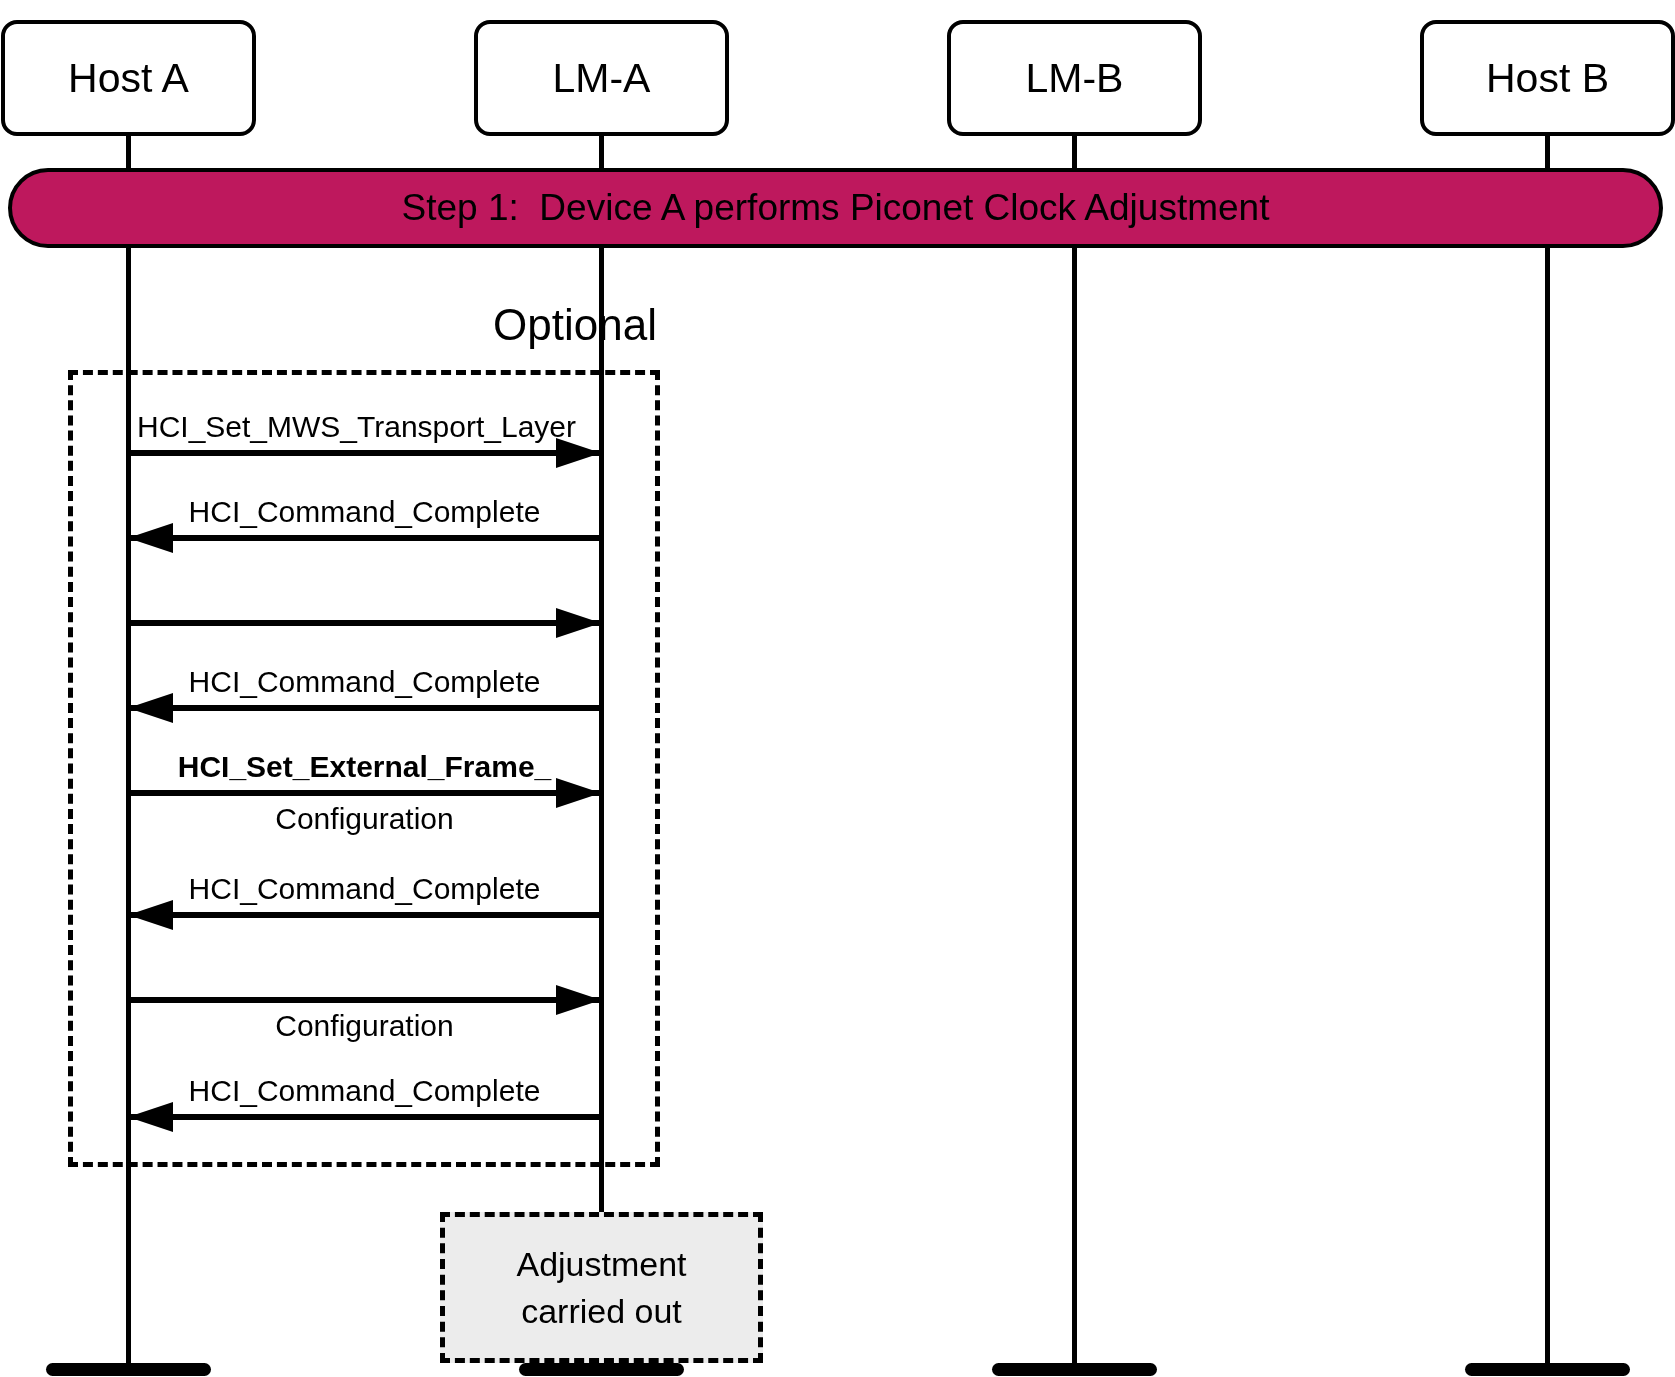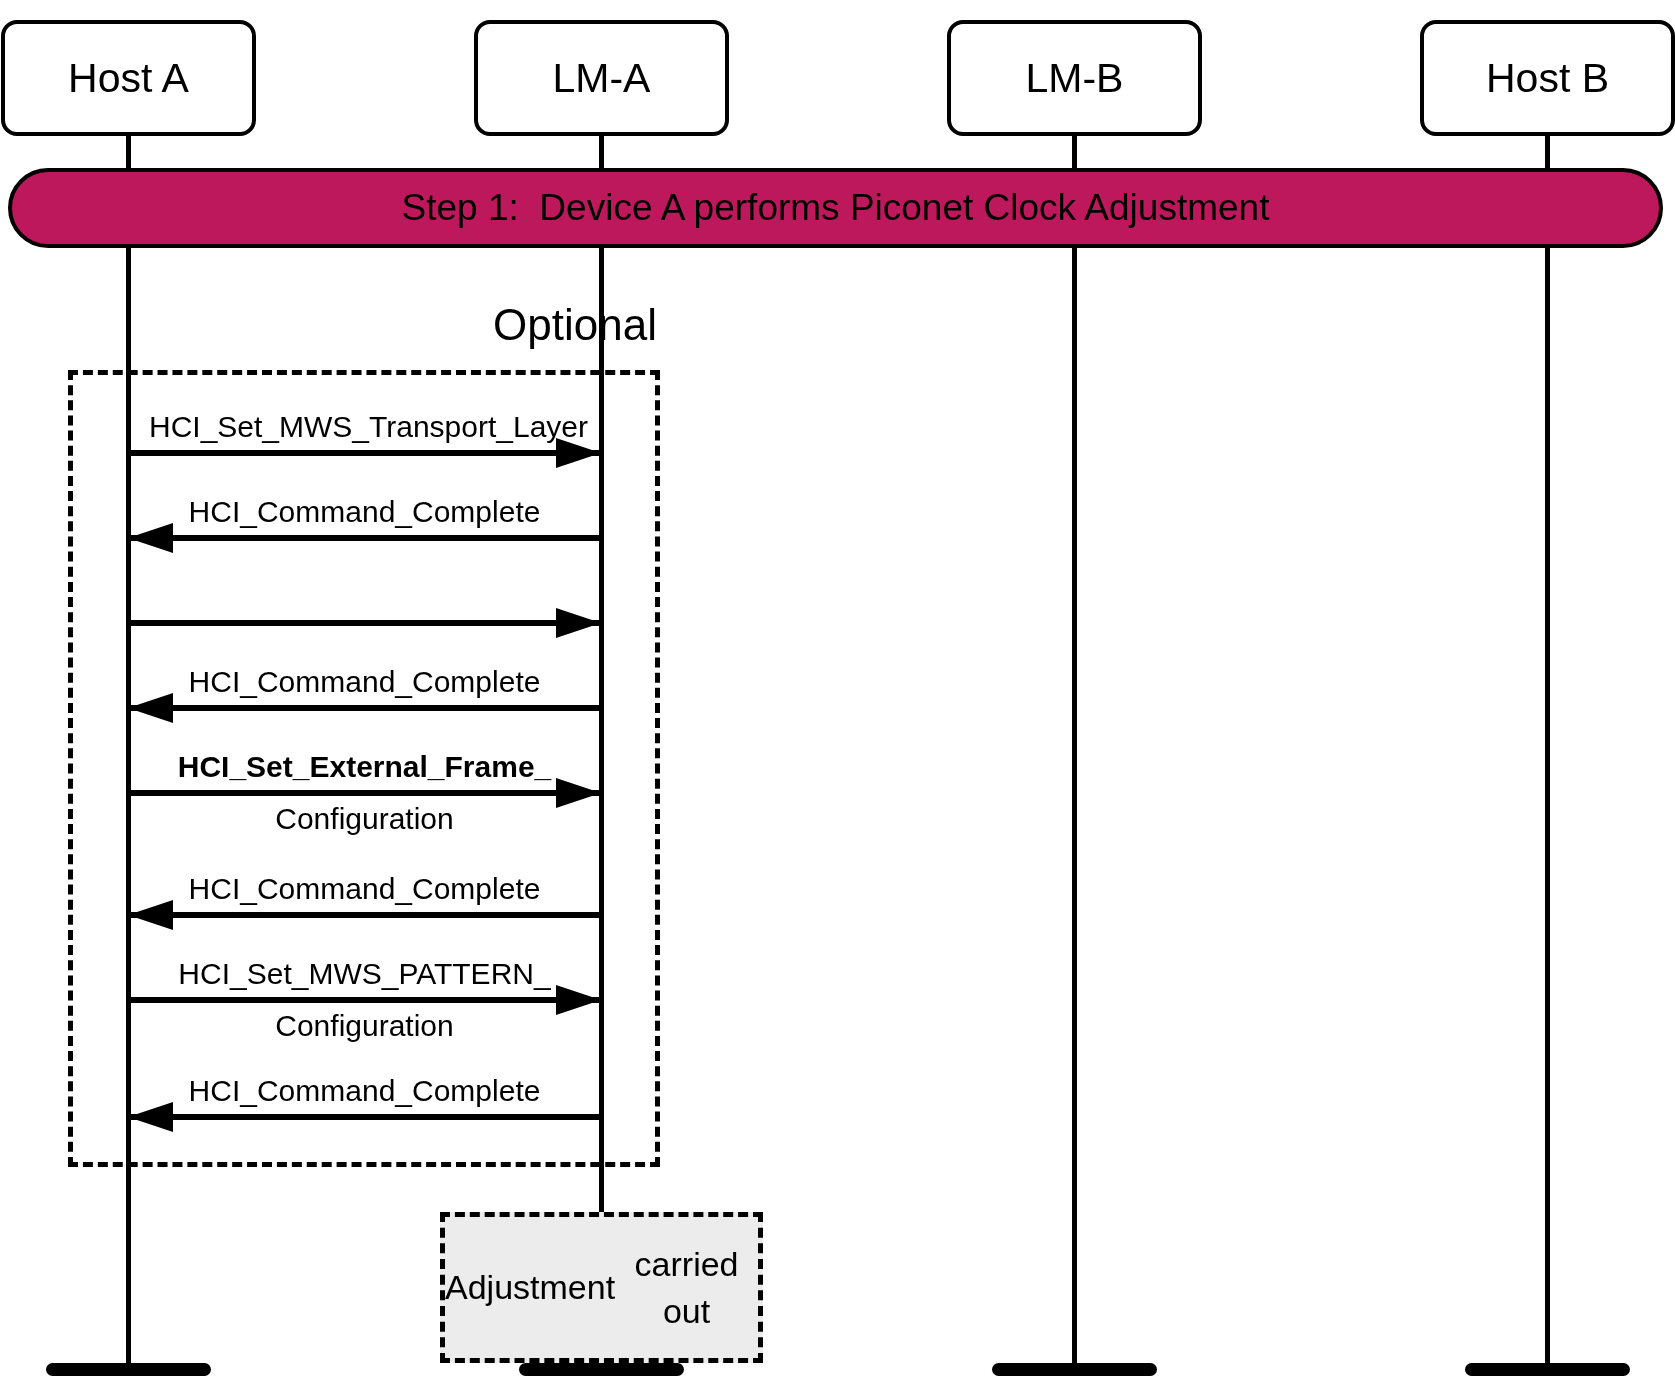--- a/index.html
+++ b/index.html
@@ -120,21 +120,21 @@
   }
 
   .note-box {
     position: absolute;
     left: 440px;
     top: 1212px;
     width: 323px;
     height: 151px;
     border: 5px dashed #000000;
     display: flex;
-    flex-direction: row;
+    flex-direction: column;
     align-items: center;
     justify-content: center;
     z-index: 4;
   }
   .note-line {
     font-size: 34px;
     line-height: 47px;
     text-align: center;
   }
 </style>
@@ -171,36 +171,35 @@
       <span>LM-B</span>
     </div>
     <div class="end-bar" style="left: 992px;"></div>
     <div class="lifeline" style="left: 1545px;"></div>
     <div class="actor-box" style="left: 1420px;">
       <span>Host B</span>
     </div>
     <div class="end-bar" style="left: 1465px;"></div>
     <div class="msg-line" style="left: 128px; top: 450px; width: 473px;"></div>
     <div class="msg-head right" style="left: 556px; top: 438px;"></div>
-    <div class="msg-label" style="left: 132px; width: 473px; top: 408px;">HCI_Set_MWS_Transport_Layer</div>
+    <div class="msg-label" style="left: 120px; width: 473px; top: 408px;">HCI_Set_MWS_Transport_Layer</div>
     <div class="msg-line" style="left: 128px; top: 535px; width: 473px;"></div>
     <div class="msg-head left" style="left: 128px; top: 523px;"></div>
     <div class="msg-label" style="left: 128px; width: 473px; top: 493px;">HCI_Command_Complete</div>
     <div class="msg-line" style="left: 128px; top: 620px; width: 473px;"></div>
     <div class="msg-head right" style="left: 556px; top: 608px;"></div>
     <div class="msg-line" style="left: 128px; top: 705px; width: 473px;"></div>
     <div class="msg-head left" style="left: 128px; top: 693px;"></div>
     <div class="msg-label" style="left: 128px; width: 473px; top: 663px;">HCI_Command_Complete</div>
     <div class="msg-line" style="left: 128px; top: 790px; width: 473px;"></div>
     <div class="msg-head right" style="left: 556px; top: 778px;"></div>
     <div class="msg-label" style="left: 128px; width: 473px; top: 748px; font-weight: bold;">HCI_Set_External_Frame_</div>
     <div class="msg-label" style="left: 128px; width: 473px; top: 800px;">Configuration</div>
     <div class="msg-line" style="left: 128px; top: 912px; width: 473px;"></div>
     <div class="msg-head left" style="left: 128px; top: 900px;"></div>
     <div class="msg-label" style="left: 128px; width: 473px; top: 870px;">HCI_Command_Complete</div>
     <div class="msg-line" style="left: 128px; top: 997px; width: 473px;"></div>
     <div class="msg-head right" style="left: 556px; top: 985px;"></div>
-    <div class="msg-label" style="left: 128px; width: 473px; top: 955px;">HCI_Set_MWS_PATTERN_</div>
     <div class="msg-label" style="left: 128px; width: 473px; top: 1007px;">Configuration</div>
     <div class="msg-line" style="left: 128px; top: 1114px; width: 473px;"></div>
     <div class="msg-head left" style="left: 128px; top: 1102px;"></div>
     <div class="msg-label" style="left: 128px; width: 473px; top: 1072px;">HCI_Command_Complete</div>
   </div>
 
 </body></html>

